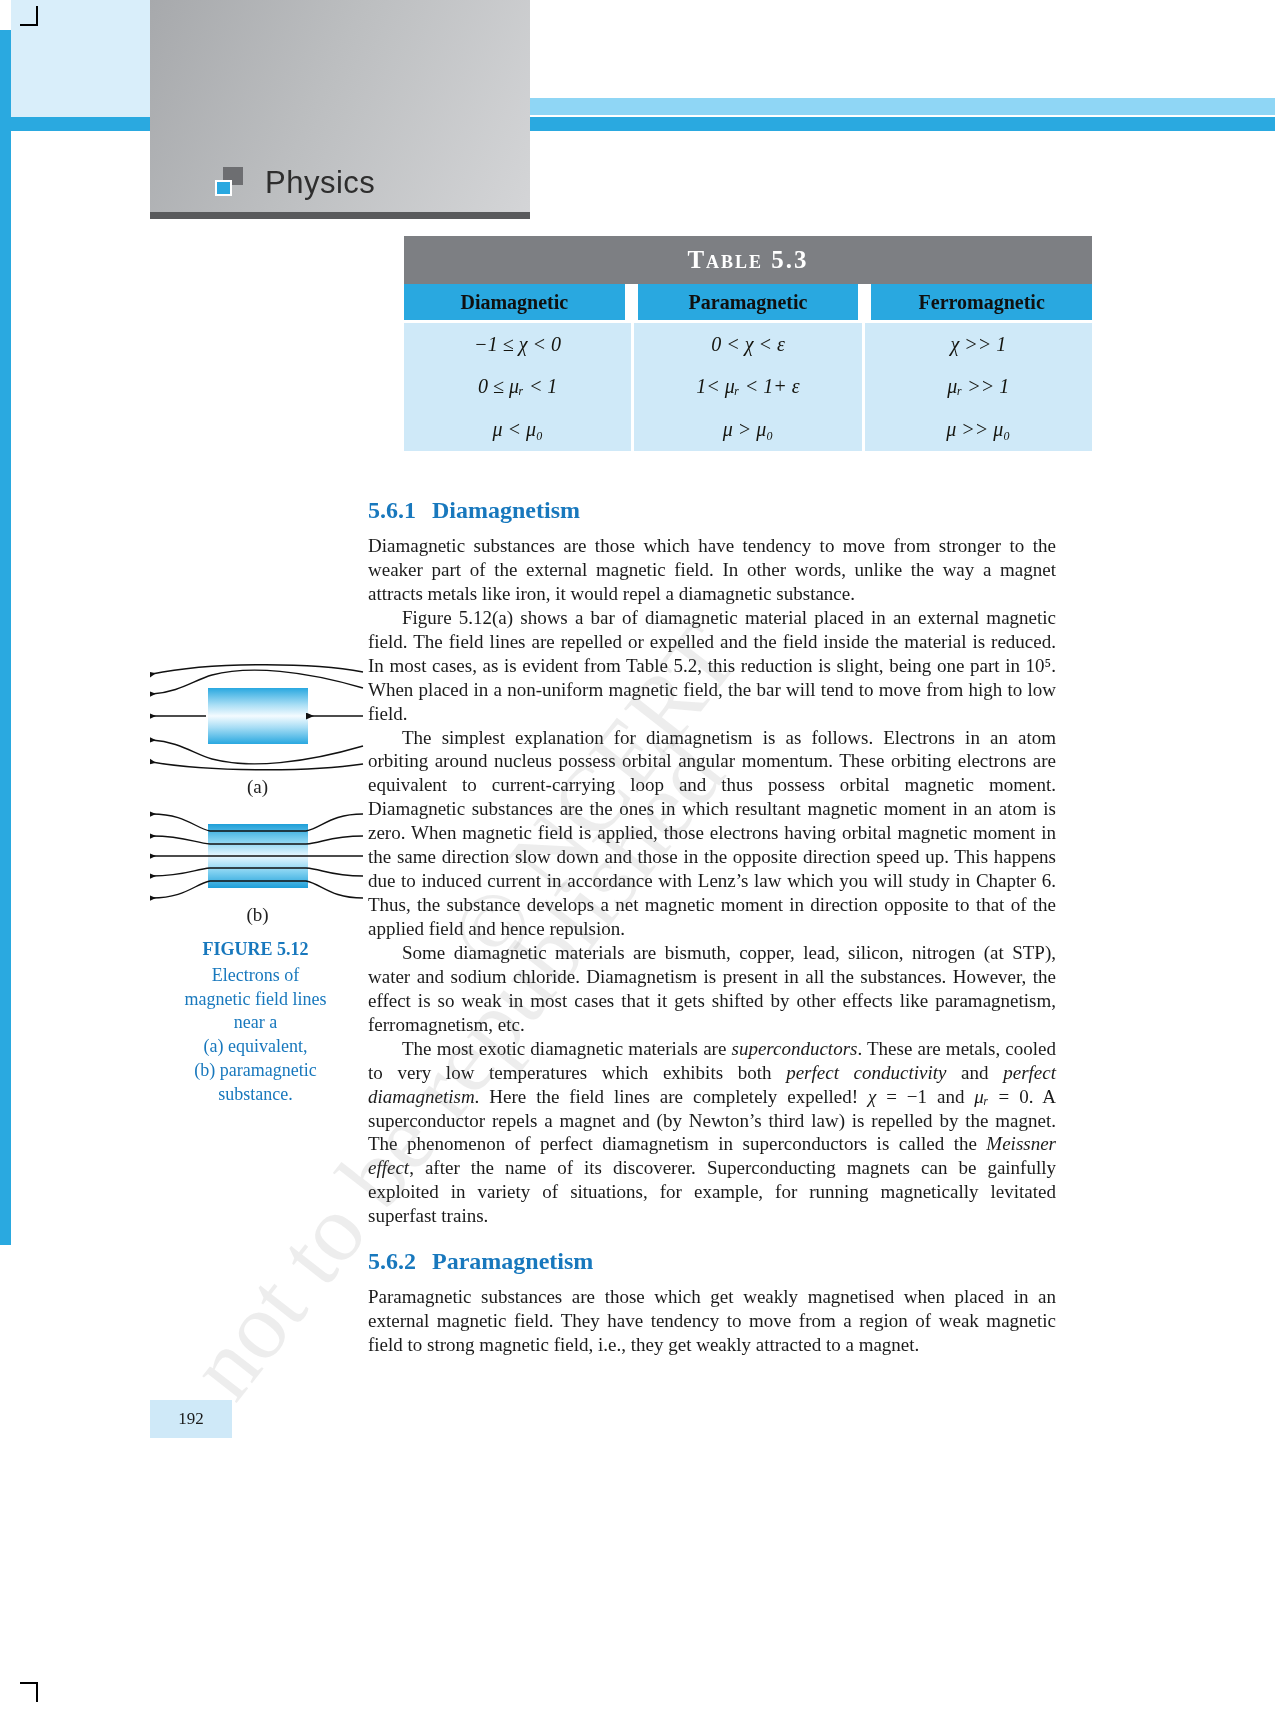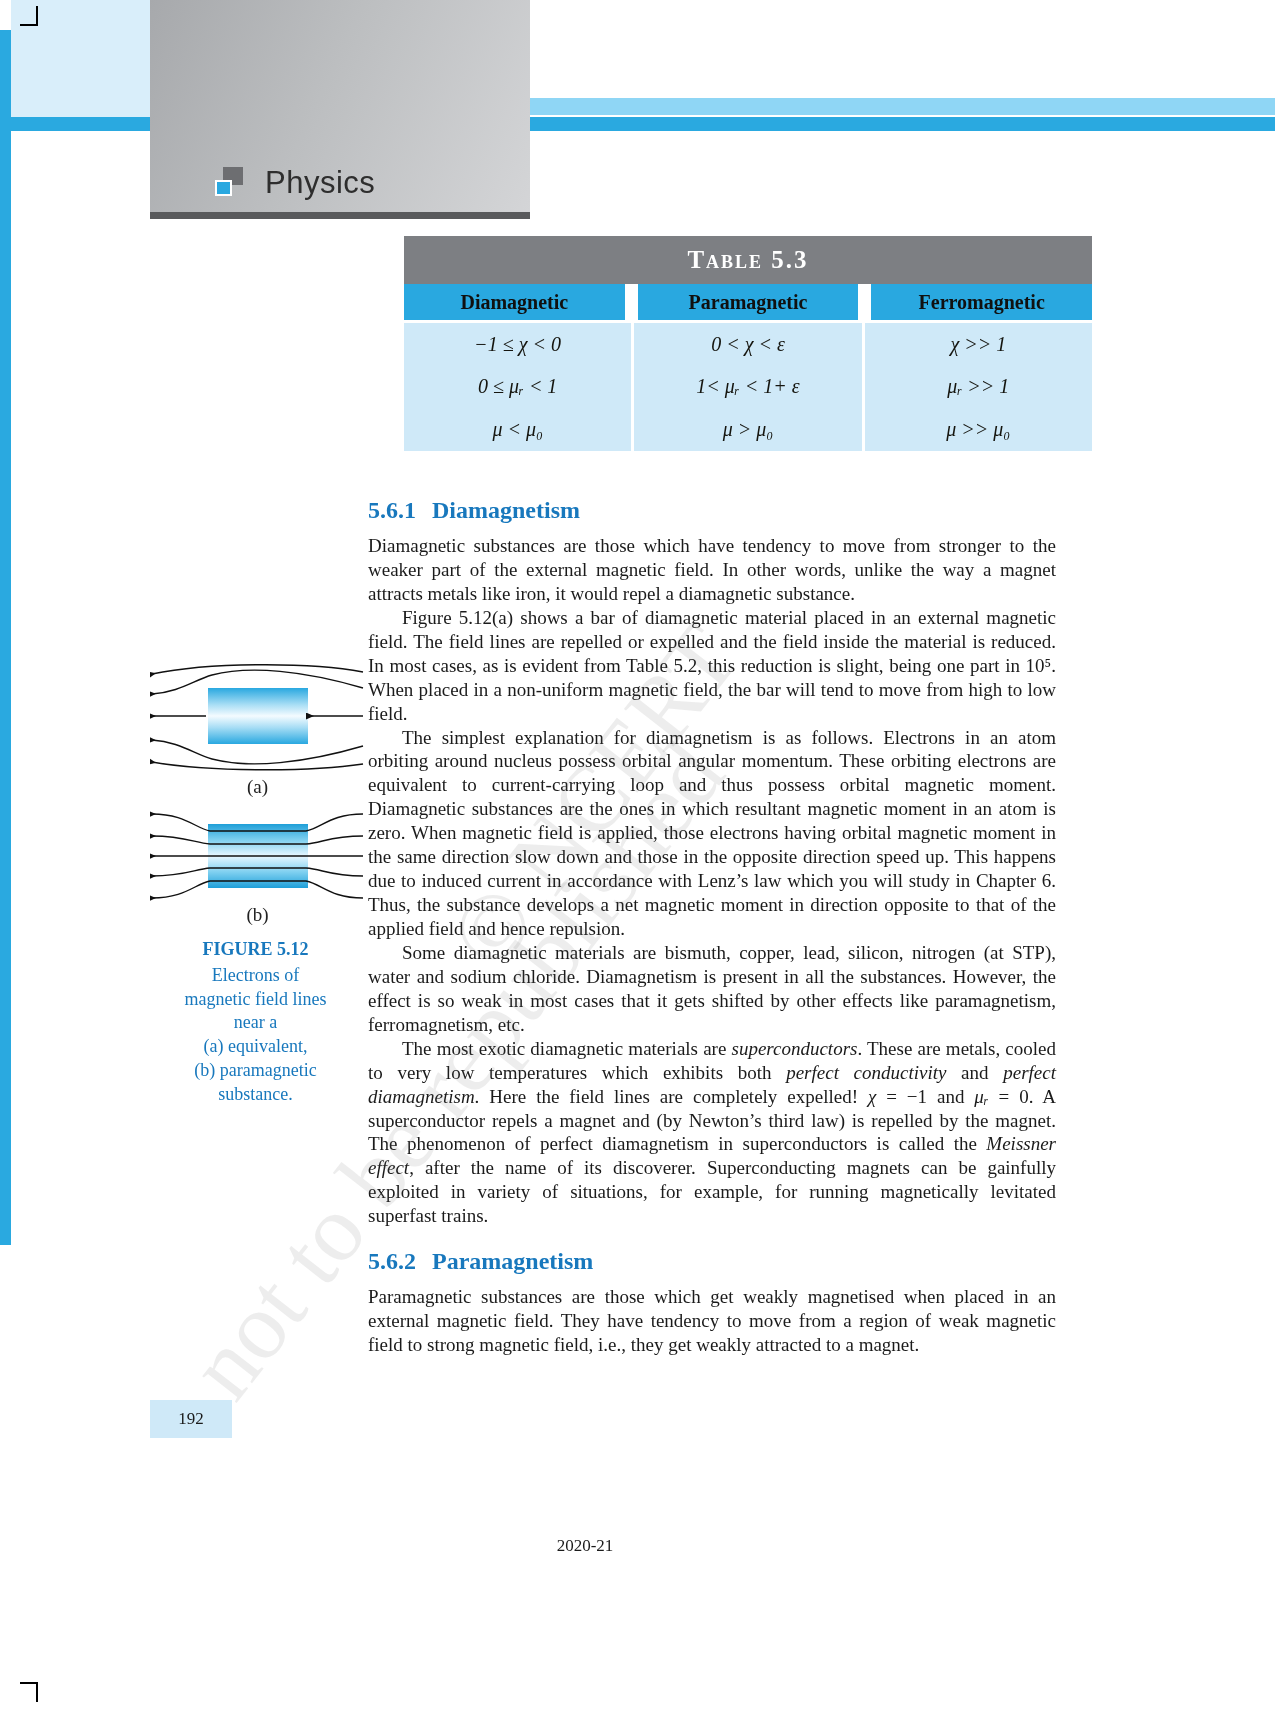--- a/index.html
+++ b/index.html
@@ -202,20 +202,19 @@
     <div>magnetic field lines</div>
     <div>near a</div>
     <div>(a) equivalent,</div>
     <div>(b) paramagnetic</div>
     <div>substance.</div>
   </div>
 
   <div class="page-number-box">
     <span>192</span>
   </div>
-  <div class="footer-year">2020-21</div>
 
   <div class="watermark">
     <span class="wm-line wm-1">© NCERT</span>
     <span class="wm-line wm-2">not to be republished</span>
   </div>
 
 </div>
 
 </body></html>

